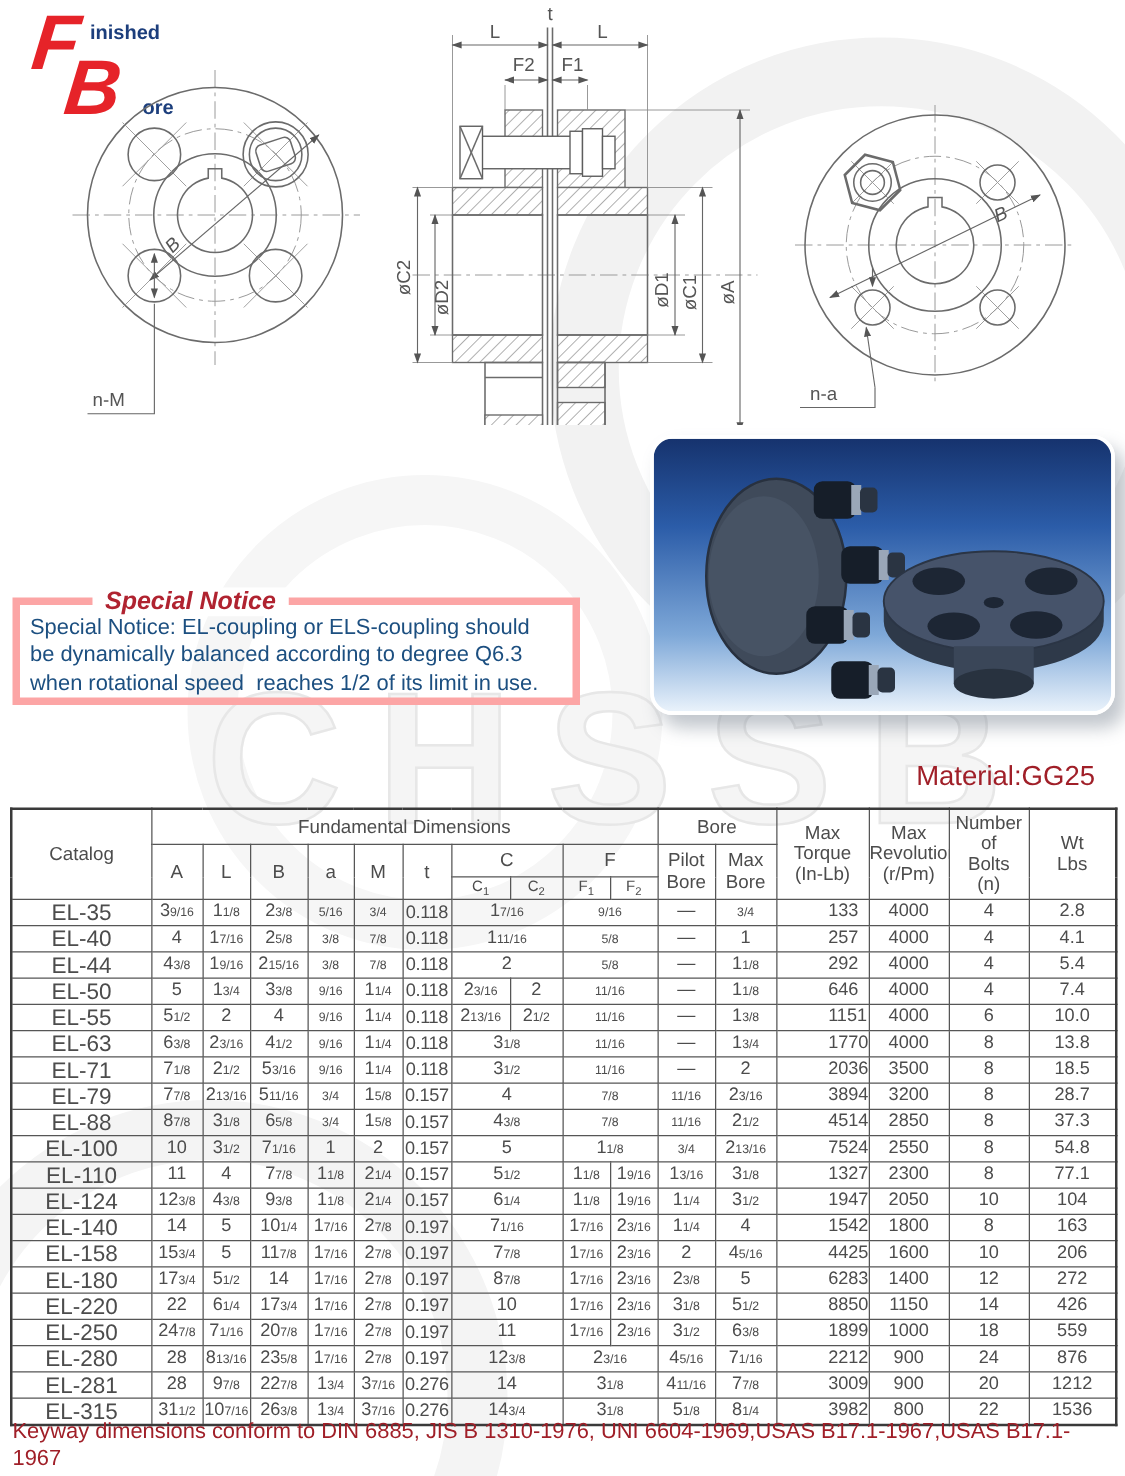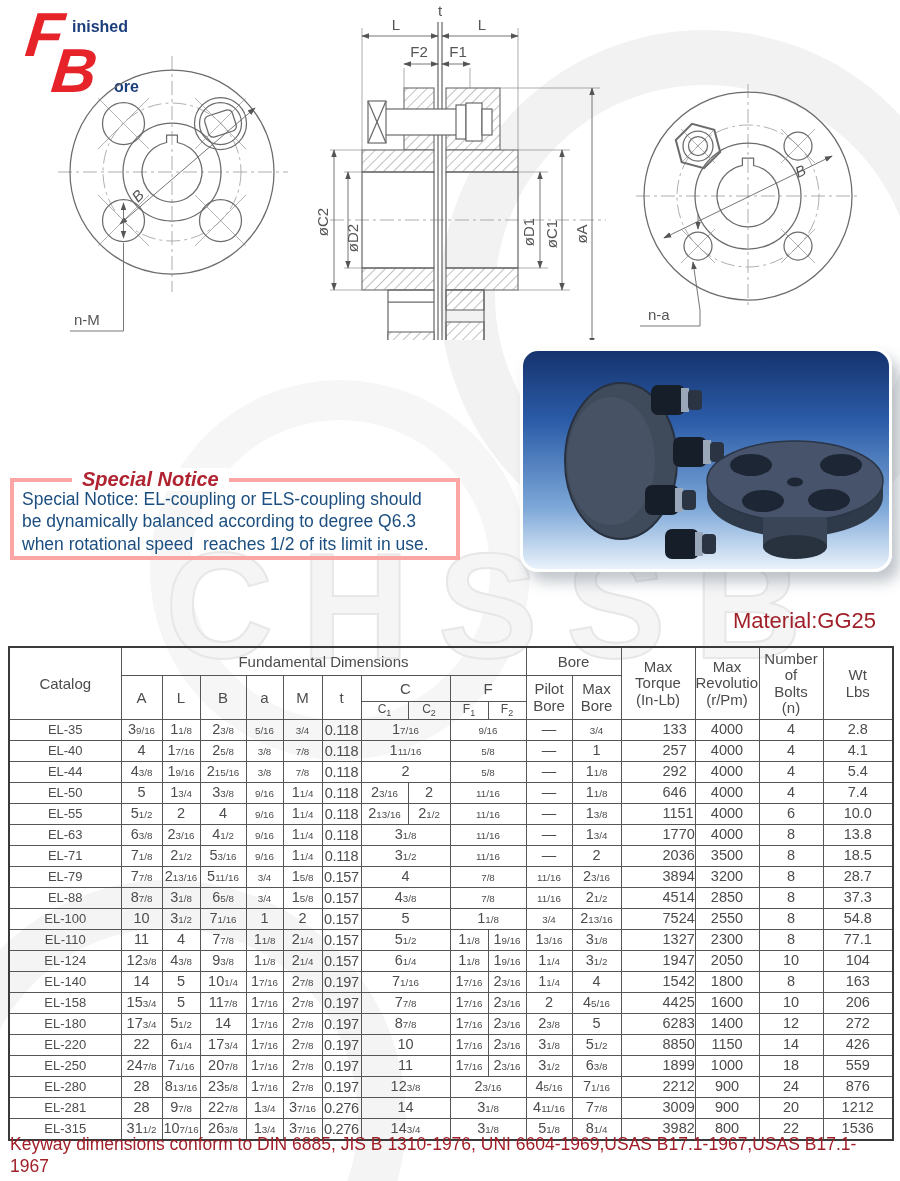--- a/index.html
+++ b/index.html
@@ -32,21 +32,21 @@
   .ext{stroke:#8a8a8a;stroke-width:0.7;fill:none;}
   .ha{fill:url(#hatch);stroke:#6b6b6b;stroke-width:1.1;}
   .wf{fill:#fff;stroke:#5d5d5d;stroke-width:1.1;}
   text.lbl{fill:#555;font-size:15px;}
   text.it{font-style:italic;}
   
   .material-note{position:absolute;left:12px;top:346px;width:500px;color:#1c4f80;
                  font-size:19.5px;line-height:1.32;white-space:pre-line;z-index:1;}
   
   .notice-box{position:absolute;left:10px;top:478px;width:442px;height:74px;
-              border:4px solid #fca5a5;z-index:1;}
+              border:6px solid #fca5a5;z-index:1;}
   .notice-title{position:absolute;left:58px;top:-14px;background:#fff;padding:0 10px;
                 color:#b02330;font-weight:bold;font-style:italic;font-size:20px;}
   .notice-body{padding:6px 8px 0 8px;color:#1c4f80;font-size:17.5px;line-height:1.28;
                white-space:pre-wrap;}
   
   .photo{position:absolute;left:520px;top:348px;width:366px;height:218px;border-radius:18px;
          border:3px solid #fff;box-shadow:8px 10px 14px rgba(120,130,145,.45);
          background:linear-gradient(180deg,#16336e 0%,#2b5ca8 32%,#7ea8d8 72%,#e9f2fb 100%);
          z-index:1;overflow:hidden;}
   
@@ -58,21 +58,21 @@
               table-layout:fixed;z-index:1;color:#4c4c4c;}
   .spec-table th,.spec-table td{border:1px solid #565656;text-align:center;padding:0;
               font-weight:normal;line-height:1.05;overflow:hidden;}
   .spec-table{border:2px solid #3a3a3a;}
   .spec-table thead tr.h1 th{height:27px;font-size:15px;}
   .spec-table thead tr.h2 th{height:25px;font-size:15px;}
   .spec-table thead tr.h3 th{height:17px;font-size:12px;text-align:center;}
   .spec-table thead th.pre{white-space:pre-line;font-size:14px;line-height:1.08;}
   .spec-table thead th.small{font-size:12.5px;}
   .spec-table tbody td{height:20px;font-size:14.5px;}
-  .spec-table td.cat{font-size:13px;}
+  .spec-table td.cat{font-size:18px;}
   .spec-table td.num{text-align:right;padding-right:9px;padding-left:41px;}
   .spec-table td.tcol{font-size:15.5px;letter-spacing:-0.3px;}
   .fr{font-size:9.8px;}
   .wh{font-size:14.5px;}
   sub{font-size:9px;}
   
   .footer-note{position:absolute;left:10px;top:1134px;width:882px;color:#a01f28;
                font-size:17.5px;line-height:1.25;white-space:pre-line;z-index:1;}
 </style>
 </head>

